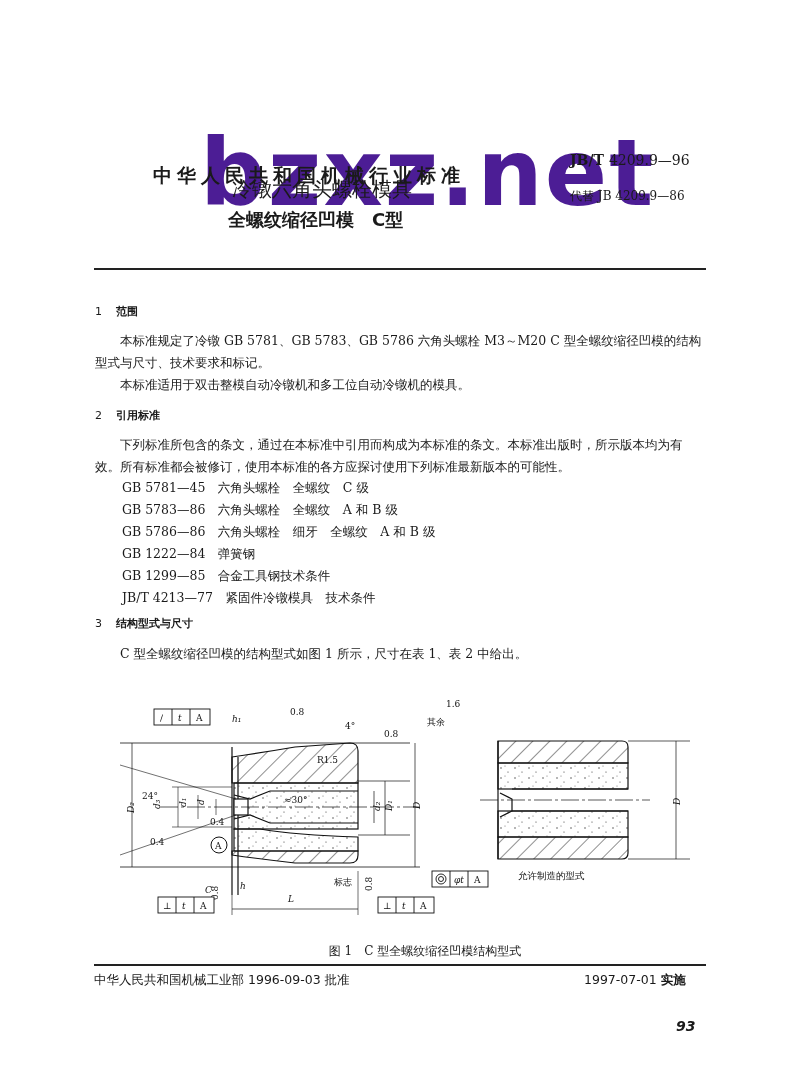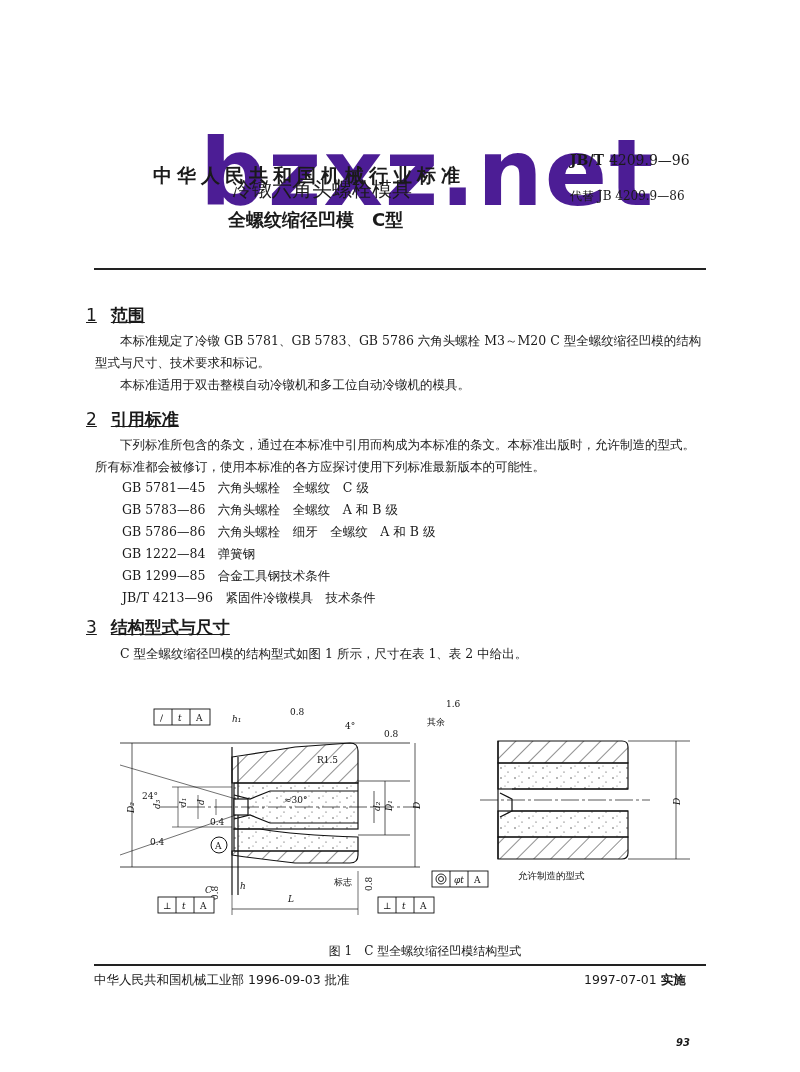--- a/index.html
+++ b/index.html
@@ -8,31 +8,31 @@
   .abs { position: absolute; }
   .watermark { left: 200px; top: 128px; font-family: "DejaVu Sans", sans-serif; font-weight: bold;
                font-size: 92px; color: #4c1d95; letter-spacing: 2px; z-index: 0; line-height: 1; }
   .org-title { left: 153px; top: 118px; font-family: Liberation Serif, serif; font-weight: bold;
                font-size: 19px; letter-spacing: 5px; z-index: 1; margin-top: 45px; }
   .std-no { left: 570px; top: 152px; font-size: 14px; font-weight: bold; z-index: 1; }
   .std-no .n { font-weight: normal; margin-top: 39px; }
   .title1 { left: 232px; top: 176px; font-family: "DejaVu Sans", sans-serif; font-weight: normal; font-size: 20px; z-index: 1; }
   .title2 { left: 228px; top: 208px; font-family: "DejaVu Sans", sans-serif; font-weight: bold; font-size: 18px; z-index: 1; }
   .rule { left: 94px; width: 612px; height: 2px; background: #222; }
-  .h { left: 86px; font-family: "DejaVu Sans", sans-serif; font-weight: bold; font-size: 17px; text-decoration: underline; }
+  .h { left: 95px; font-family: "DejaVu Sans", sans-serif; font-weight: bold; font-size: 11px; }
   .h .num { font-weight: normal; margin-right: 14px; }
   .p { left: 95px; width: 612px; font-size: 12.5px; line-height: 22px; }
   .indent { text-indent: 25px; }
   .refrow { left: 122px; font-size: 12.5px; white-space: pre; }
   .fig { left: 120px; top: 695px; width: 600px; height: 240px; }
   .caption { left: 0; width: 800px; top: 943px; text-align: center; font-size: 12px; margin-left: 25px; }
   .foot-l { left: 94px; top: 972px; font-family: "DejaVu Sans", sans-serif; font-weight: normal; font-size: 12.5px; }
   .foot-r { left: 584px; top: 972px; font-family: "DejaVu Sans", sans-serif; font-size: 12.5px; }
   .foot-r b { font-weight: bold; }
-  .page-no { left: 676px; top: 1018px; font-family: "DejaVu Sans", sans-serif; font-size: 10px; font-style: italic; font-weight: bold; margin-top: 19px; }
+  .page-no { left: 676px; top: 1018px; font-family: "DejaVu Sans", sans-serif; font-size: 14px; font-style: italic; font-weight: bold; }
 </style>
 </head>
 <body>
 
 <div class="abs watermark">bzxz.net</div>
 
 <div class="abs org-title">中华人民共和国机械行业标准</div>
 <div class="abs std-no">
   <span>JB/T</span>
   <span class="n">4209.9—96</span>
@@ -45,27 +45,27 @@
 
 <div class="abs h" style="top:304px;">
   <span class="num">1</span><span>范围</span>
 </div>
 <div class="abs p indent" style="top:330px;">本标准规定了冷镦 GB 5781、GB 5783、GB 5786 六角头螺栓 M3～M20 C 型全螺纹缩径凹模的结构型式与尺寸、技术要求和标记。</div>
 <div class="abs p indent" style="top:374px;">本标准适用于双击整模自动冷镦机和多工位自动冷镦机的模具。</div>
 
 <div class="abs h" style="top:408px;text-align:right;">
   <span class="num">2</span><span>引用标准</span>
 </div>
-<div class="abs p indent" style="top:434px;">下列标准所包含的条文，通过在本标准中引用而构成为本标准的条文。本标准出版时，允许制造的型式。所有标准都会被修订，使用本标准的各方应探讨使用下列标准最新版本的可能性。</div>
+<div class="abs p indent" style="top:434px;">下列标准所包含的条文，通过在本标准中引用而构成为本标准的条文。本标准出版时，所示版本均为有效。所有标准都会被修订，使用本标准的各方应探讨使用下列标准最新版本的可能性。</div>
 <div class="abs refrow" style="top:480px;">GB 5781—45　六角头螺栓　全螺纹　C 级</div>
 <div class="abs refrow" style="top:502px;">GB 5783—86　六角头螺栓　全螺纹　A 和 B 级</div>
 <div class="abs refrow" style="top:524px;">GB 5786—86　六角头螺栓　细牙　全螺纹　A 和 B 级</div>
 <div class="abs refrow" style="top:546px;">GB 1222—84　弹簧钢</div>
 <div class="abs refrow" style="top:568px;">GB 1299—85　合金工具钢技术条件</div>
-<div class="abs refrow" style="top:590px;">JB/T 4213—96　紧固件冷镦模具　技术条件</div>
+<div class="abs refrow" style="top:590px;">JB/T 4213—77　紧固件冷镦模具　技术条件</div>
 
 <div class="abs h" style="top:616px;">
   <span class="num">3</span><span>结构型式与尺寸</span>
 </div>
 <div class="abs p indent" style="top:643px;">C 型全螺纹缩径凹模的结构型式如图 1 所示，尺寸在表 1、表 2 中给出。</div>
 
 <div class="abs fig">
   <svg width="600" height="240" viewBox="0 0 600 240" xmlns="http://www.w3.org/2000/svg" font-family="DejaVu Serif, serif" font-size="9">
     <defs>
       <pattern id="hatch" width="12" height="12" patternUnits="userSpaceOnUse" patternTransform="rotate(45)">

